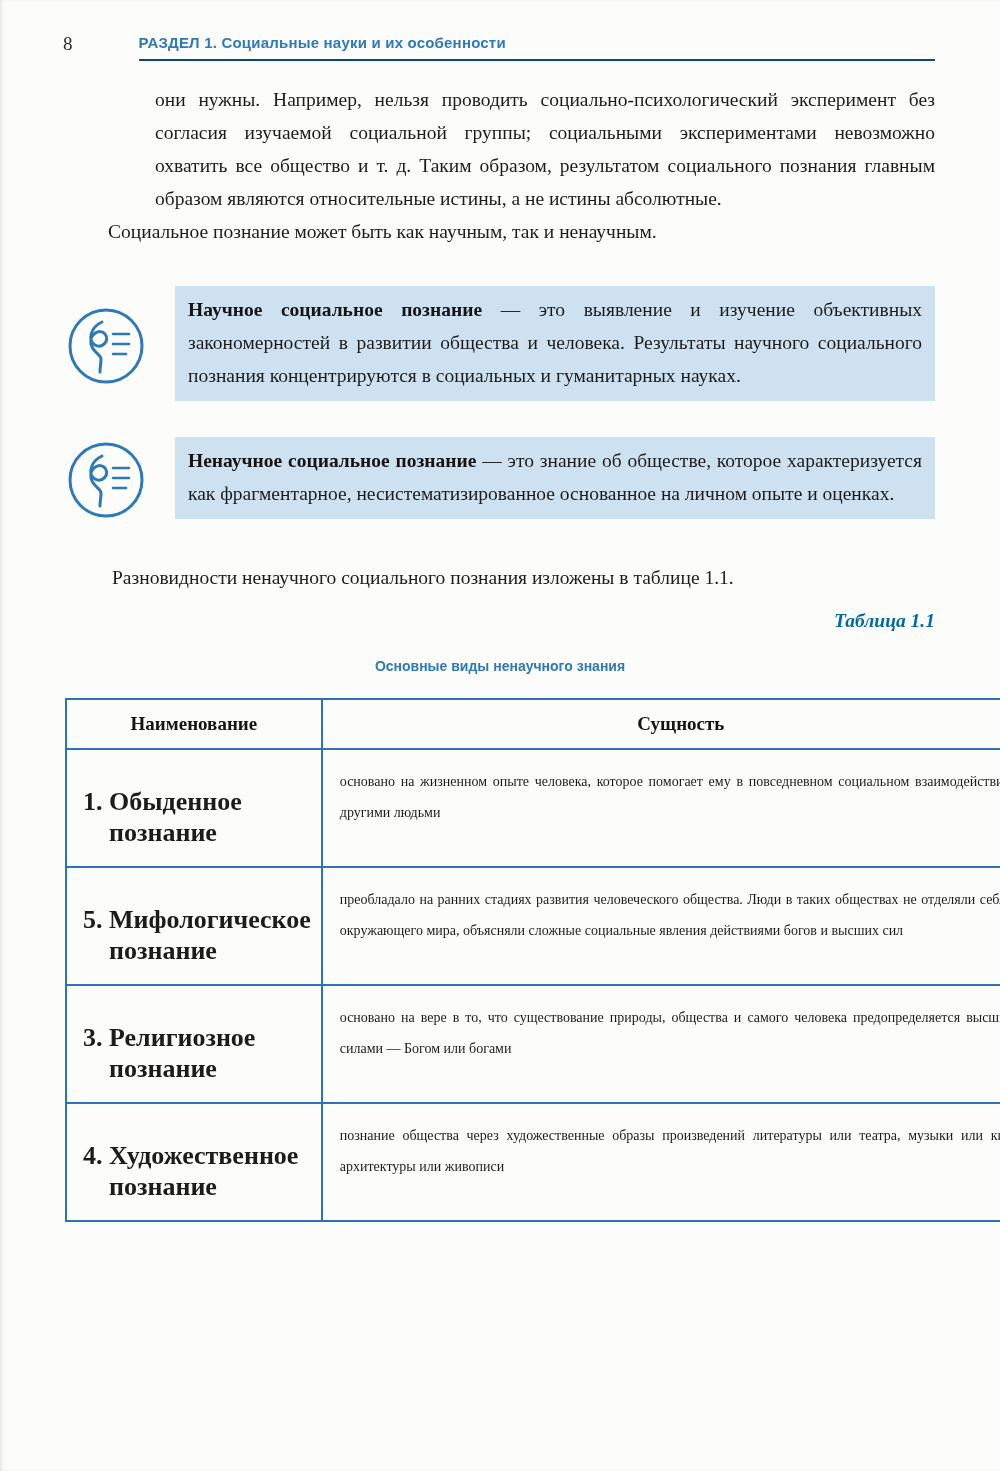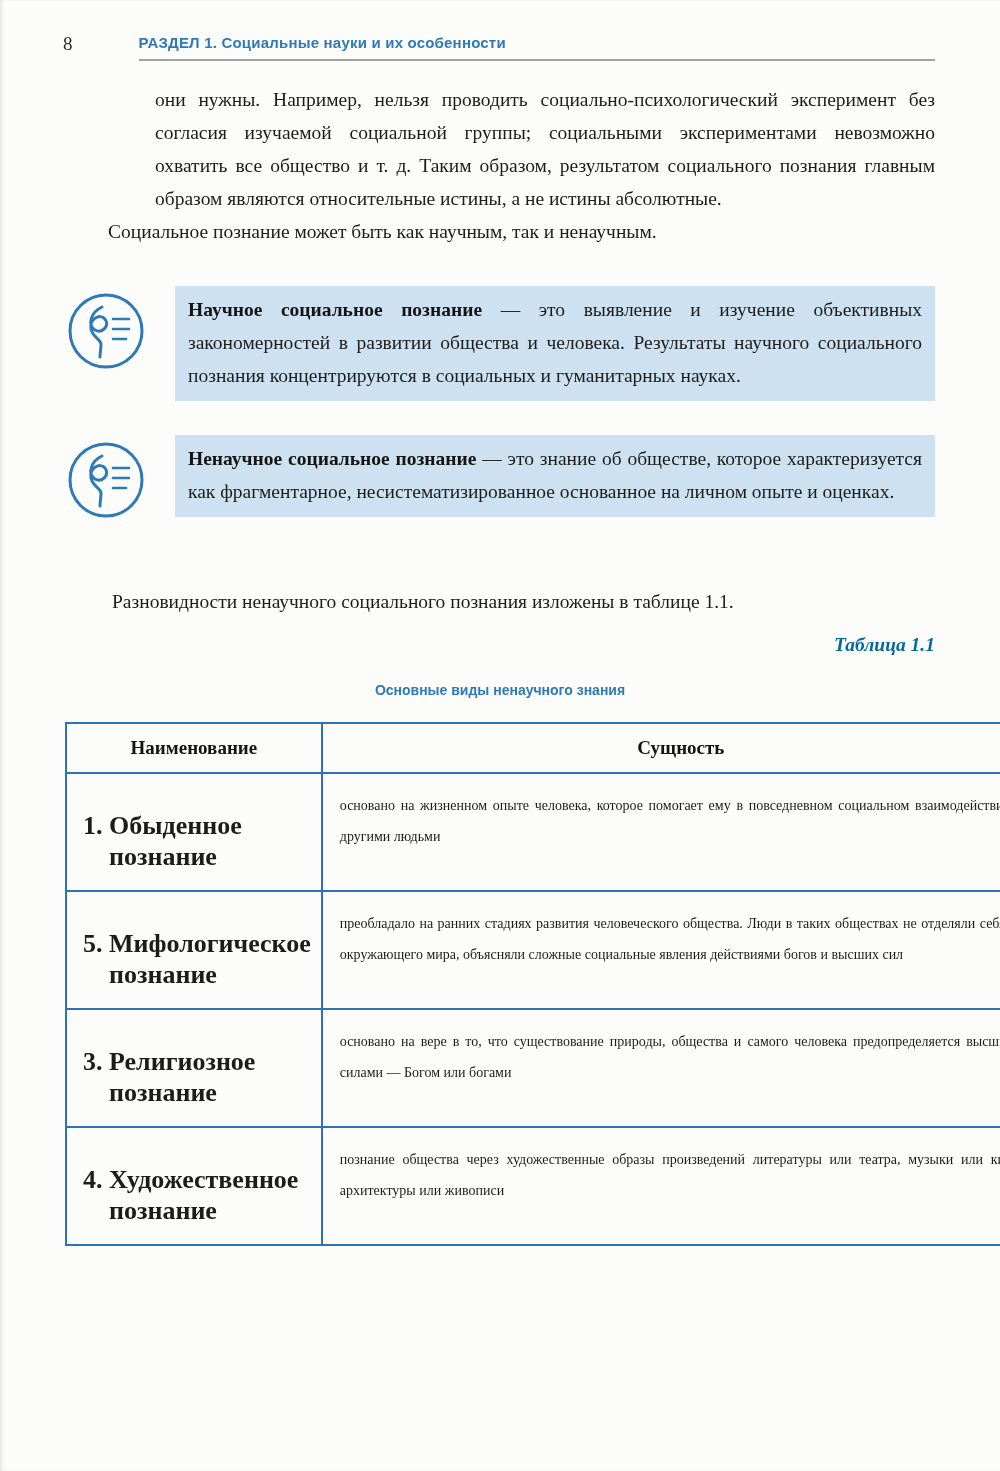--- a/index.html
+++ b/index.html
@@ -10,37 +10,37 @@
     color: #1c1c1c;
     overflow: hidden;
   }
   .page { position: relative; width: 1000px; height: 1471px; box-shadow: inset 3px 0 4px -2px #ddd; }
 
   
   .head-row { display: flex; align-items: flex-end; padding: 34px 65px 0 63px; }
   .page-num { font-size: 19px; color: #2b2b2b; line-height: 1; padding-bottom: 8px; }
   .running-head {
     flex: 1; margin-left: 66px;
-    border-bottom: 2px solid #a3a3a3;
+    border-bottom: 2px solid #0c4a6e;
     padding-bottom: 7px;
   }
   .running-head span {
     font-family: "Liberation Sans", sans-serif;
     font-weight: bold; font-size: 15px; color: #2e79b8;
     letter-spacing: 0.2px;
   }
 
   
   p { margin: 0; font-size: 19.5px; line-height: 33px; text-align: justify; }
   .p1 { margin: 22px 65px 0 155px; }
   .p2 { margin: 0 65px 0 65px; text-indent: 43px; }
-  .p3 { margin: 64px 65px 0 65px; text-indent: 47px; }
+  .p3 { margin: 40px 65px 0 65px; text-indent: 47px; }
 
   
-  .def { display: flex; align-items: flex-start; margin: 38px 65px 0 65px; }
+  .def { display: flex; align-items: center; margin: 38px 65px 0 65px; }
   .def + .def { margin-top: 34px; }
   .def-icon { flex: 0 0 82px; width: 82px; margin-top: 4px; }
   .def-icon svg { display: block; }
   .def-text {
     flex: 1; margin-left: 28px;
     background: #cde1f1;
     padding: 7px 13px 9px 13px;
     font-size: 19.5px; line-height: 33px; text-align: justify;
   }
   .def-text strong { font-weight: bold; color: #141414; }

